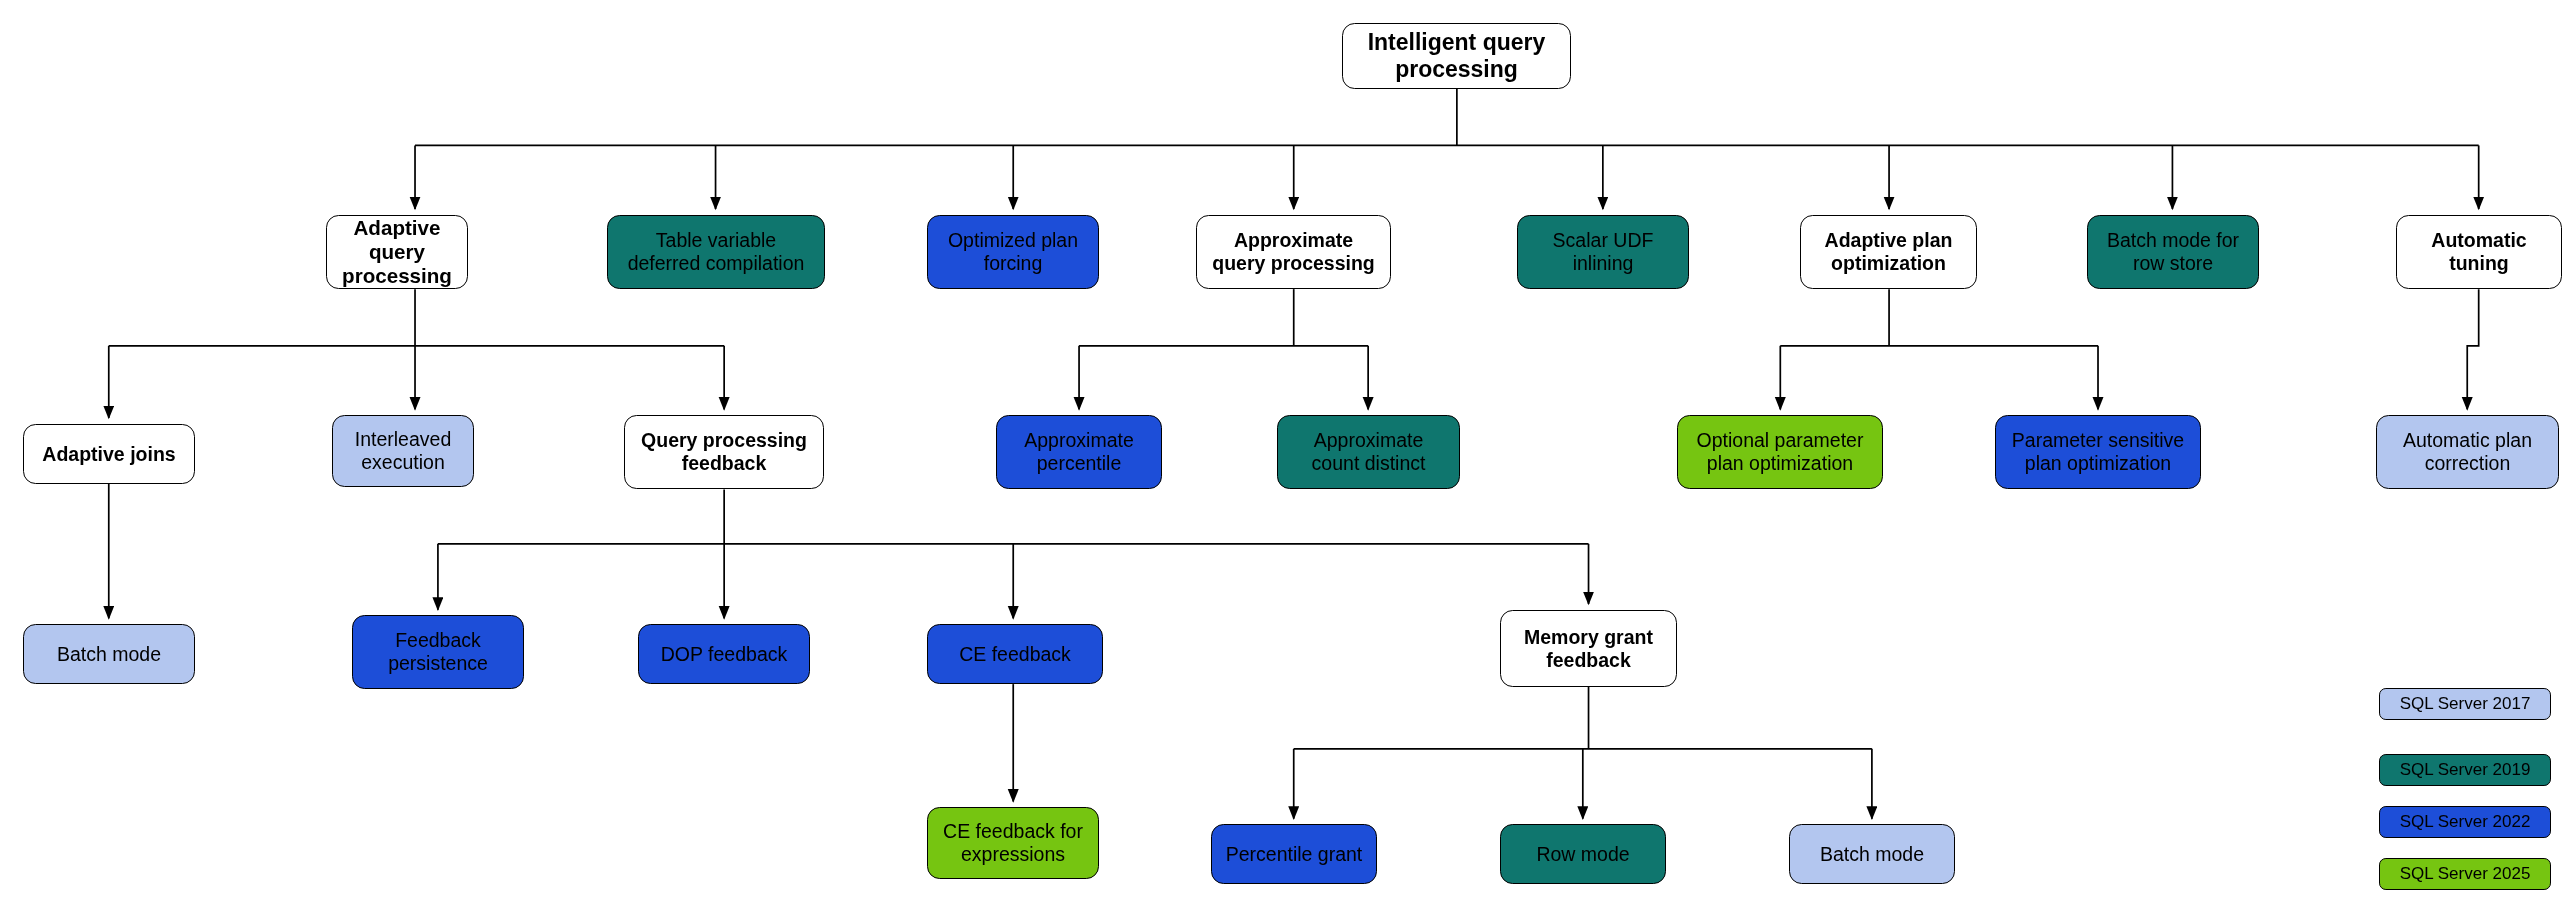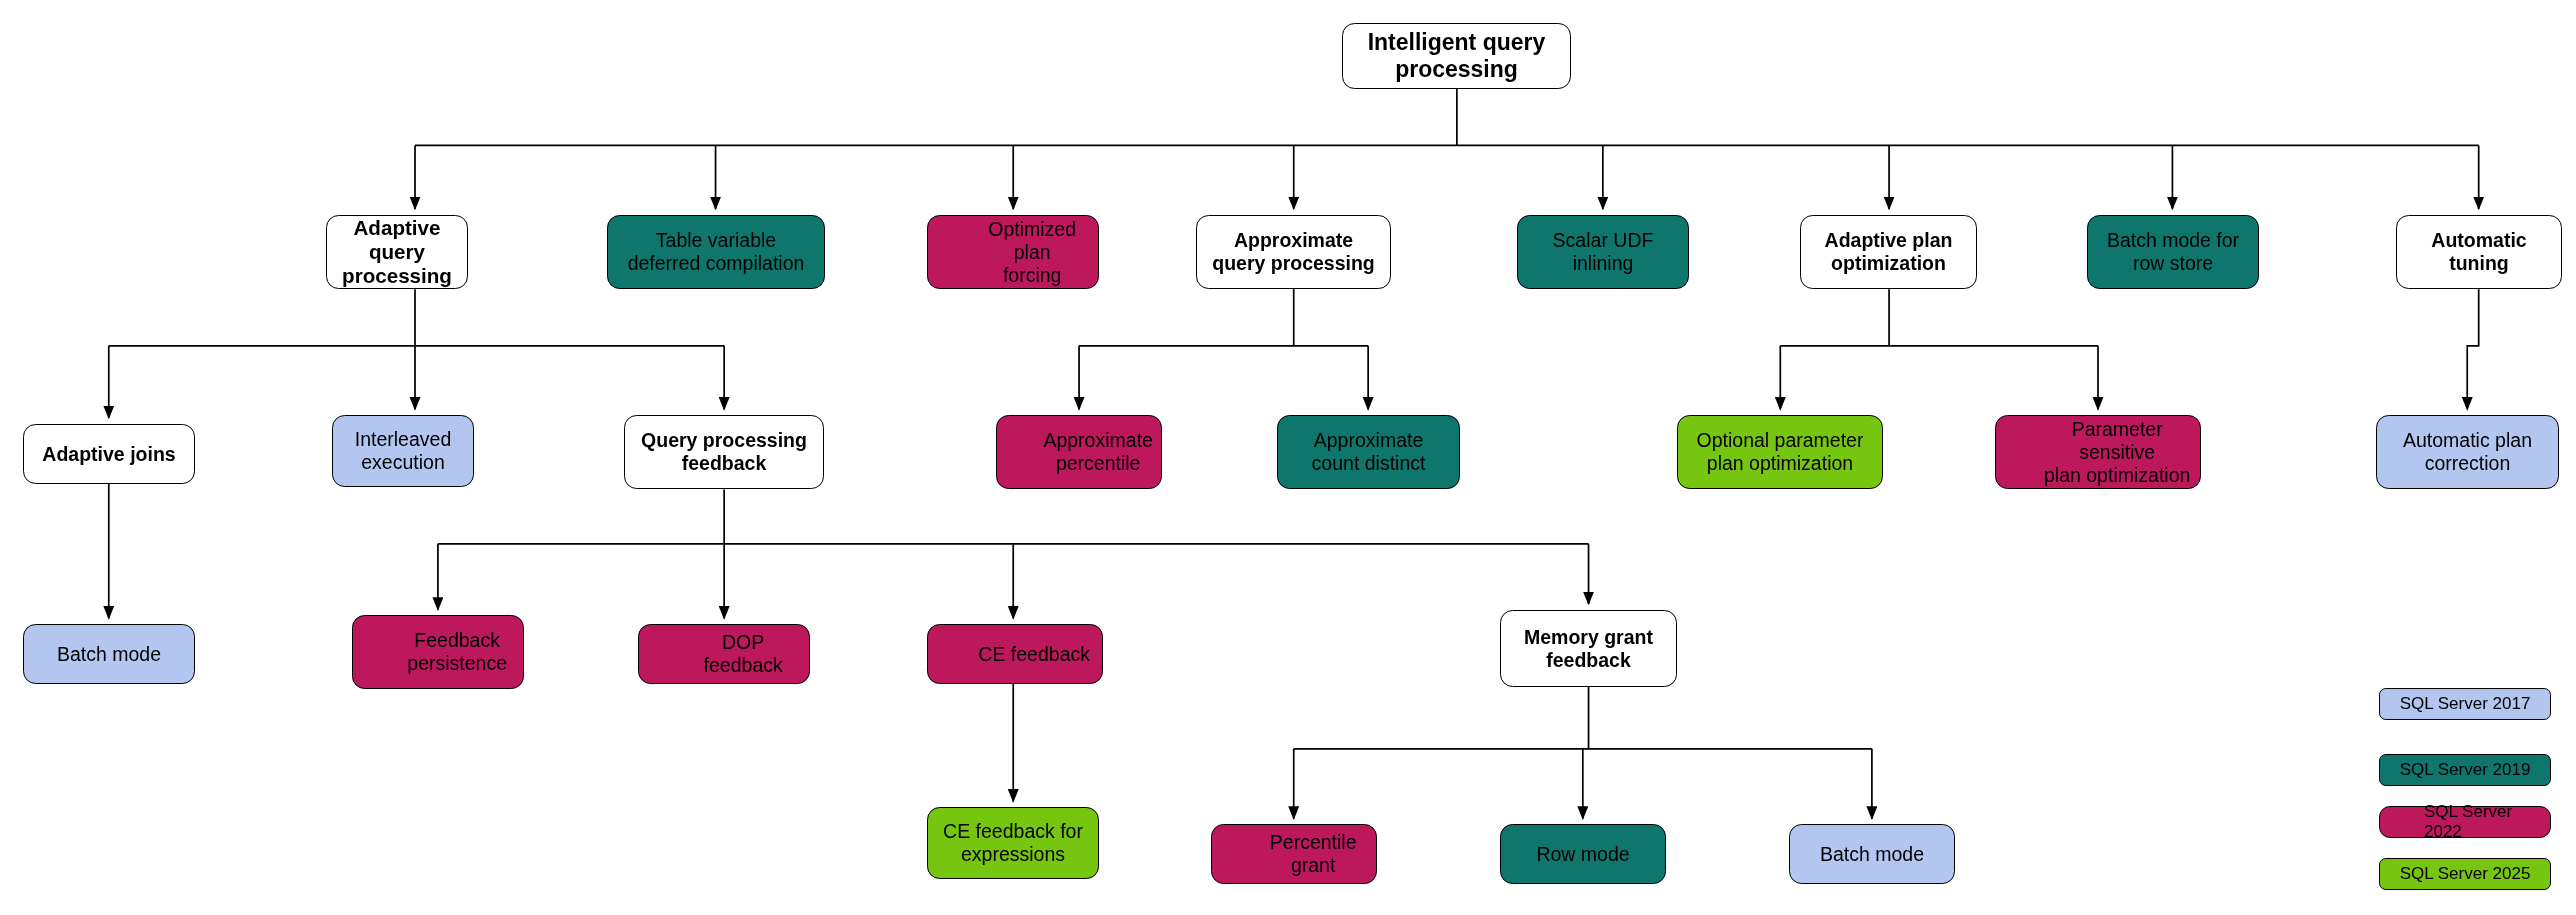--- a/index.html
+++ b/index.html
@@ -37,21 +37,21 @@
     line-height: 1.18;
     color: #000000;
     padding: 0 5.7px;
   }
   .node .lbl {
     display: block;
     white-space: pre-line;
   }
   .fill-white { background: #ffffff; }
   .fill-gray  { background: #0f766e; }
-  .fill-gold  { background: #be185d; padding-left: 44px; }
+  .fill-gold  { background: #1d4ed8; }
   .fill-green { background: #76c511; }
   .fill-blue  { background: #b3c6ef; }
   .bold { font-weight: bold; }
   .legend-item {
     position: absolute;
     box-sizing: border-box;
     border: 1.1px solid #000000;
     border-radius: 6.9px;
     display: flex;
     align-items: center;
@@ -209,21 +209,21 @@
         <span class="lbl">Batch mode</span>
       </div>
     </div>
   <div id="legend">
       <div class="legend-item fill-blue" style="left: 2379px; top: 688px; width: 172px; height: 32px;">
         <span>SQL Server 2017</span>
       </div>
       <div class="legend-item fill-gray" style="left: 2379px; top: 754px; width: 172px; height: 32px;">
         <span>SQL Server 2019</span>
       </div>
-      <div class="legend-item fill-gold" style="left: 2379px; top: 806px; width: 172px; height: 32px; border-radius: 11px;">
+      <div class="legend-item fill-gold" style="left: 2379px; top: 806px; width: 172px; height: 32px;">
         <span>SQL Server 2022</span>
       </div>
       <div class="legend-item fill-green" style="left: 2379px; top: 858px; width: 172px; height: 32px;">
         <span>SQL Server 2025</span>
       </div>
     </div>
 </div>
 
 
 </body></html>

